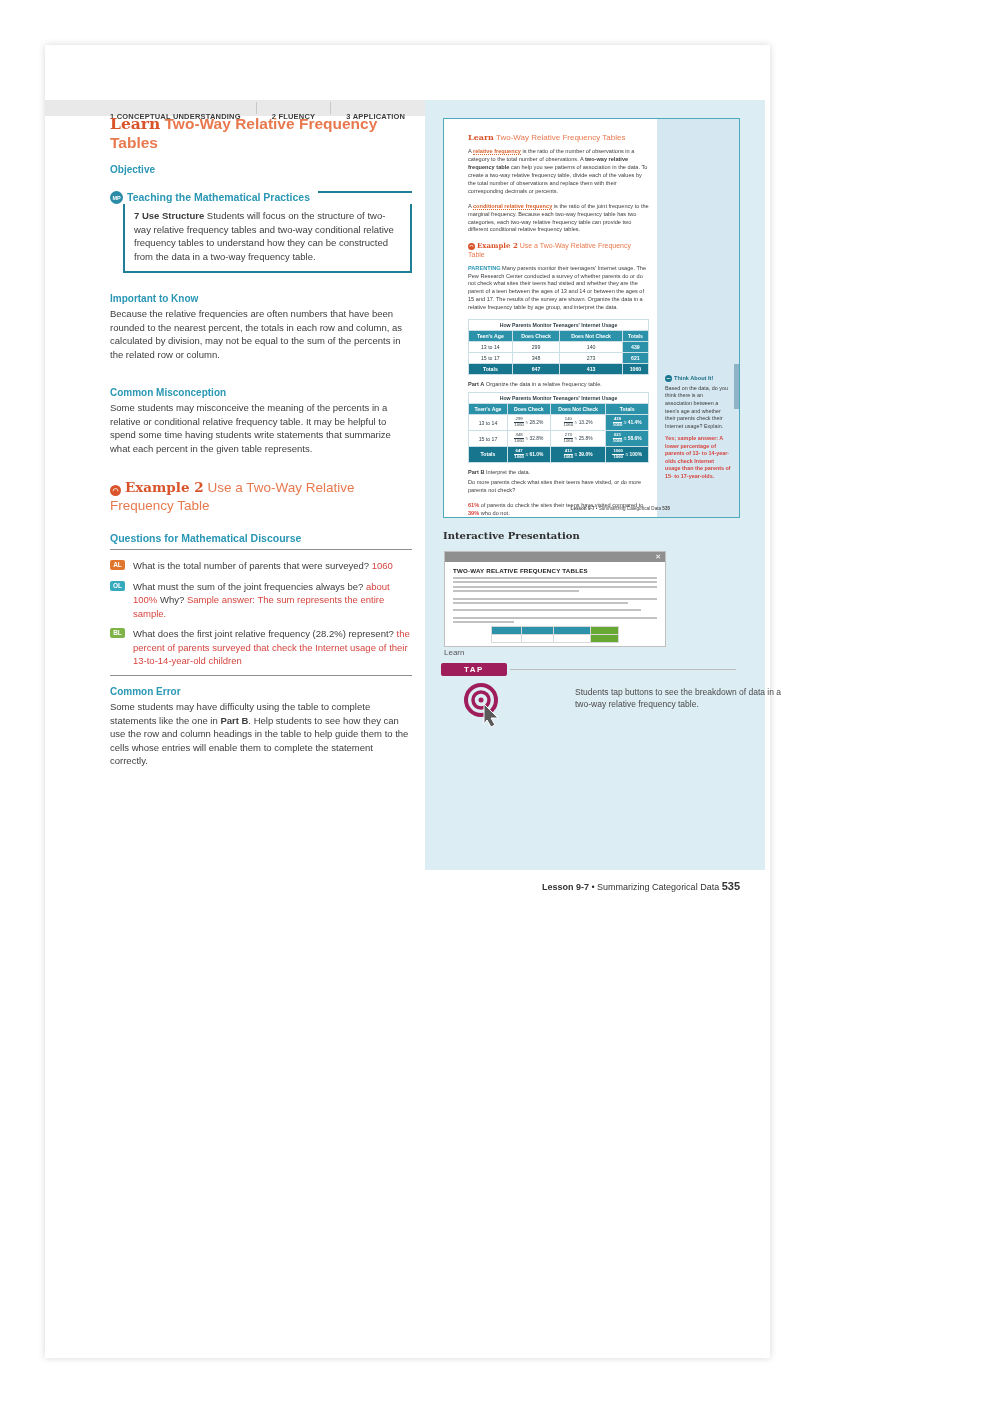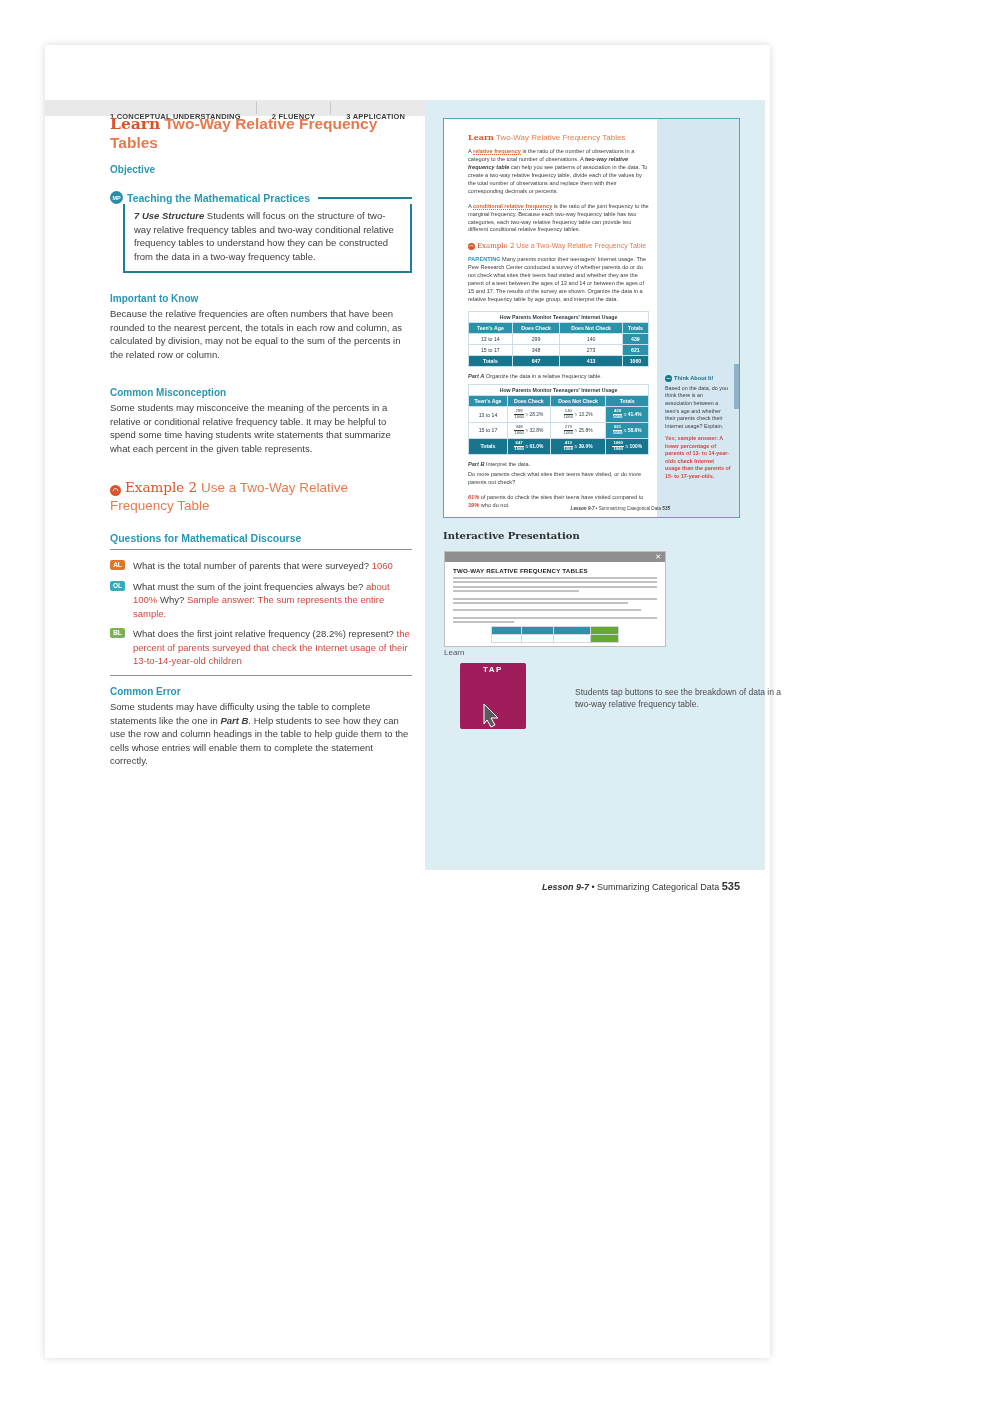--- a/index.html
+++ b/index.html
@@ -23,42 +23,42 @@
   .right-panel{position:absolute;left:380px;top:55px;width:340px;height:770px;background:#DDEDF4;}
 
   
   .left-col{position:absolute;left:65px;top:70px;width:302px;}
   .learn-title{margin:0 0 12px 0;font-size:15.5px;line-height:1.2;}
   .kicker{font-family:"DejaVu Serif", serif;font-weight:bold;color:#D9542B;}
   .title-light{color:#E8794E;}
   .sec-h{color:#2A97B4;font-weight:bold;font-size:10px;margin:0 0 3px 0;}
   .body-p{font-size:9.5px;color:#3D3D3D;line-height:1.42;margin:0;} .gap20{margin-top:20px;} .gap26{margin-top:26px;}
 
-  .mp-head{display:flex;align-items:center;margin-top:16px;}
+  .mp-head{display:flex;margin-top:16px;}
   .mp-icon{width:13px;height:13px;border-radius:50%;background:#2A8CA6;color:#fff;font-size:5.5px;
            font-weight:bold;display:flex;align-items:center;justify-content:center;flex:0 0 13px;margin-right:4px;}
   .mp-title{color:#2A97B4;font-weight:bold;font-size:10.5px;white-space:nowrap;}
   .mp-rule{flex:1;height:2px;background:#1F7F96;margin-left:8px;}
   .mp-box{border:2px solid #1F7F96;border-top:none;margin-left:13px;padding:5px 9px 8px 9px;}
   .mp-box p{font-size:9.5px;color:#3D3D3D;line-height:1.42;margin:0;}
 
   .ex-h{margin-top:24px;font-size:13.5px;line-height:1.3;color:#E8794E;}
   .ex-icon{display:inline-block;width:11px;height:11px;border-radius:50%;background:#D9542B;
            color:#fff;font-size:7px;text-align:center;line-height:11px;font-weight:bold;margin-right:4px;vertical-align:-1px;}
-  .ex-kicker{font-family:"DejaVu Serif", serif;font-weight:normal;color:#D9542B;}
+  .ex-kicker{font-family:"DejaVu Serif", serif;font-weight:bold;color:#D9542B;}
 
   .qmd-h{margin-top:18px;color:#2A97B4;font-weight:bold;font-size:10.5px;}
   .rule{border:none;border-top:1px solid #8F8F8F;margin:5px 0 9px 0;}
   .rule2{border:none;border-top:1px solid #8F8F8F;margin:8px 0 10px 0;}
   .q-item{position:relative;padding-left:23px;margin-bottom:7px;font-size:9.5px;color:#3D3D3D;line-height:1.42;}
   .q-badge{position:absolute;left:0;top:1px;width:15px;height:10px;border-radius:2px;color:#fff;
            font-size:6.5px;font-weight:bold;text-align:center;line-height:10px;}
   .b-al{background:#E0752E;} .b-ol{background:#35AABC;} .b-bl{background:#7FB348;}
   .red{color:#D6453F;}
-  .bold{font-weight:bold;font-style:italic;}
+  .bold{font-weight:bold;}
 
   
   .mini-page{position:absolute;left:398px;top:73px;width:297px;height:400px;background:#fff;
              border:1px solid #4FA9BD;box-sizing:border-box;}
   .mp-sidebar{position:absolute;left:213px;top:0;width:82px;height:398px;background:#D5E7F0;}
   .mp-scroll{position:absolute;right:0;top:245px;width:5px;height:45px;background:#8FB3C6;}
   .mp-content{position:absolute;left:24px;top:13px;width:181px;}
   .sp-learn{font-size:8px;margin:0 0 6px 0;}
   .sp-p{font-size:5.6px;color:#3D3D3D;line-height:1.42;margin:0 0 7px 0;}
   .vocab{color:#D9642F;font-weight:bold;border-bottom:1px dotted #D9642F;}
@@ -97,21 +97,21 @@
   .thumb-body{padding:5px 8px 0 8px;}
   .thumb-title{font-size:6.2px;font-weight:bold;color:#222;margin-bottom:3px;letter-spacing:.2px;}
   .tl{height:2px;background:#C2C2C2;margin-bottom:2.4px;}
   .tl-gap{height:3px;}
   .thumb-table{width:128px;margin:3px auto 0 auto;border-collapse:collapse;}
   .thumb-table td{height:7px;border:1px solid #D8D8D8;padding:0;}
   .tt-teal{background:#2B92AA;border-color:#2B92AA;}
   .tt-green{background:#67A832;border-color:#67A832;}
   .caption-learn{position:absolute;left:399px;top:603px;font-size:8px;color:#555;}
 
-  .tap-row{position:absolute;left:415px;top:618px;width:295px;display:flex;align-items:flex-start;flex-direction:column;}
+  .tap-row{position:absolute;left:396px;top:618px;width:295px;display:flex;align-items:center;}
   .tap-badge{width:66px;height:13px;background:#A01D5C;color:#fff;font-size:8px;font-weight:bold;
              text-align:center;line-height:13px;letter-spacing:1.5px;border-radius:2px;flex:0 0 66px;}
   .tap-line{flex:1;height:1px;background:#BDBDBD;margin-left:3px;}
   .tap-icon{position:absolute;left:417px;top:637px;width:42px;height:46px;}
   .tap-text{position:absolute;left:486px;top:641px;width:208px;font-size:8.5px;color:#4A4A4A;line-height:1.45;margin-left:44px;}
 
   .main-footer{position:absolute;right:30px;top:835px;font-size:9px;color:#333;}
   .pg-num{font-weight:bold;font-size:11px;}
 </style>
 </head>

